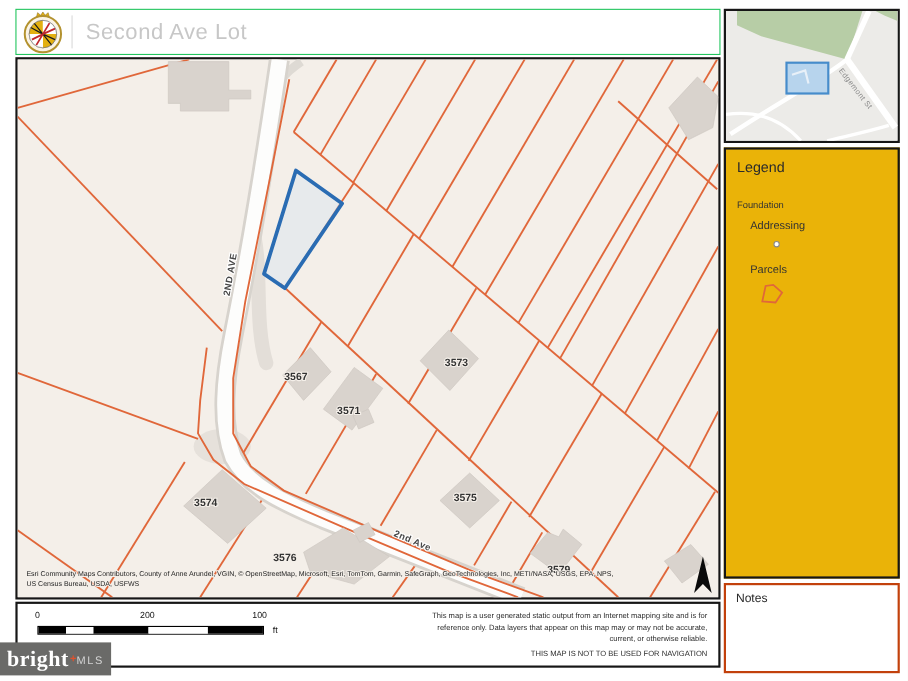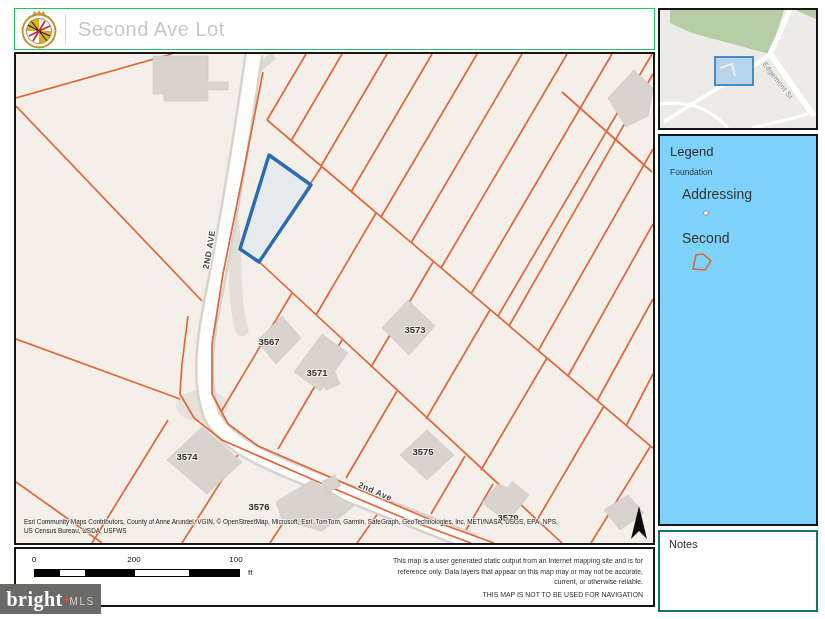--- a/index.html
+++ b/index.html
@@ -14,27 +14,27 @@
   
   .strip{position:absolute;left:14px;top:547px;width:641px;height:60px;border:2px solid #161616;box-sizing:border-box;background:#fff;}
   .ticklbl{position:absolute;top:6px;font-size:8px;color:#111;transform:translateX(-50%);}
   .sbar{position:absolute;left:18px;top:20px;width:204px;height:6px;border:1px solid #000;box-sizing:content-box;display:flex;}
   .sbar div{height:100%;}
   .ftlbl{position:absolute;left:232px;top:19px;font-size:8px;color:#111;}
   .disc{position:absolute;right:10px;top:7px;width:260px;font-size:6.9px;line-height:1.55;color:#2d2d2d;text-align:right;}
   .discwarn{position:absolute;right:10px;bottom:7px;font-size:6.9px;color:#2d2d2d;text-align:right;}
   
   .inset-box{position:absolute;left:658px;top:8px;width:160px;height:122px;border:2px solid #161616;box-sizing:border-box;background:#ecebe8;}
-  .legend-box{position:absolute;left:658px;top:134px;width:160px;height:392px;border:2px solid #161616;box-sizing:border-box;background:#7dd3fc;padding:8px 0 0 10px;}
+  .legend-box{position:absolute;left:658px;top:134px;width:160px;height:392px;border:2px solid #161616;box-sizing:border-box;background:#eab308;padding:8px 0 0 10px;}
   .legend-title{font-size:13px;color:#2b2b2b;}
-  .legend-group{font-size:8.5px;color:#333;margin-top:8px;}
-  .legend-item{font-size:14px;color:#333;margin-top:9px;margin-left:12px;}
+  .legend-group{font-size:8.5px;color:#333;margin-top:22px;}
+  .legend-item{font-size:10px;color:#333;margin-top:9px;margin-left:12px;}
   .legend-sym-point{margin:7px 0 0 32px;}
   .legend-sym-poly{margin:6px 0 0 20px;}
-  .notes-box{position:absolute;left:658px;top:530px;width:160px;height:82px;border:2px solid #0f766e;box-sizing:border-box;background:#fff;padding:6px 0 0 9px;}
+  .notes-box{position:absolute;left:658px;top:530px;width:160px;height:82px;border:2px solid #c2410c;box-sizing:border-box;background:#fff;padding:6px 0 0 9px;}
   .notes-title{font-size:11px;color:#2b2b2b;}
   
   .brand{position:absolute;left:0;top:584px;width:101px;height:30px;background:#6a6a68;display:flex;align-items:center;justify-content:center;}
   .brand .word{font-family:"Liberation Serif",serif;font-weight:bold;font-size:20px;color:#fff;letter-spacing:.5px;text-align:right;}
   .brand .mark{color:#e0512c;font-size:10px;font-weight:bold;vertical-align:super;margin-left:1px;}
   .brand .suffix{font-size:10px;color:#d3d3d3;letter-spacing:1.5px;margin-left:0;margin-top:5px;}
   
   .pl{stroke:#e0673a;stroke-width:1.7;fill:none;}
   .lot-label{font-size:9.5px;font-weight:bold;fill:#333;paint-order:stroke;stroke:#f4efe9;stroke-width:2px;text-anchor:middle;}
   .street-label{font-size:8.5px;font-weight:bold;fill:#474747;paint-order:stroke;stroke:#ffffff;stroke-width:2px;text-anchor:middle;letter-spacing:.5px;}
@@ -196,21 +196,21 @@
     </svg>
   </div>
 
   <div class="legend-box">
     <div class="legend-title">Legend</div>
     <div class="legend-group">Foundation</div>
     <div class="legend-item">Addressing</div>
     <svg class="legend-sym-point" width="8" height="8" viewBox="0 0 8 8">
       <circle cx="4" cy="4" r="2.4" fill="#fff" stroke="#8a8a8a" stroke-width="1"></circle>
     </svg>
-    <div class="legend-item">Second</div>
+    <div class="legend-item">Parcels</div>
     <svg class="legend-sym-poly" width="24" height="20" viewBox="0 0 24 20">
       <path d="M3,17 L6,3 L13,2 L21,9 L15,18 Z" fill="none" stroke="#e0673a" stroke-width="1.6"></path>
     </svg>
   </div>
 
   <div class="notes-box">
     <div class="notes-title">Notes</div>
   </div>
 
   <div class="brand">

